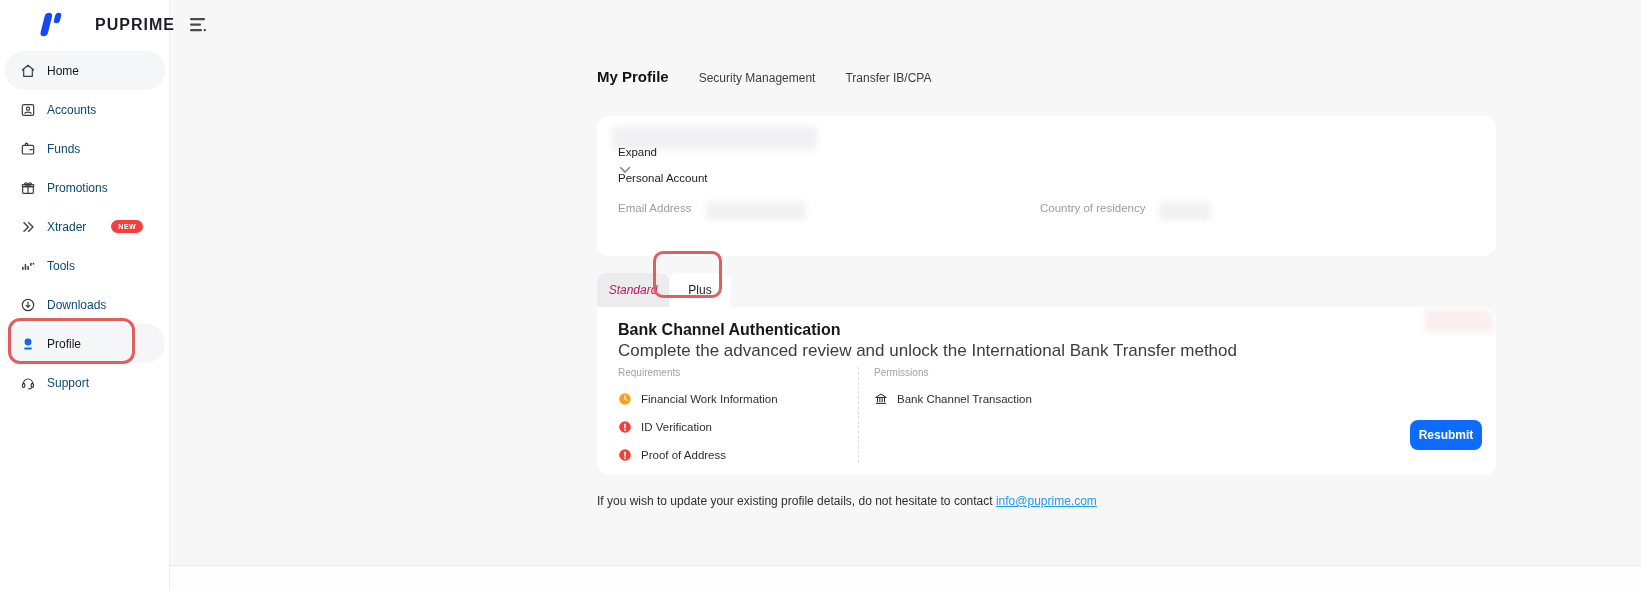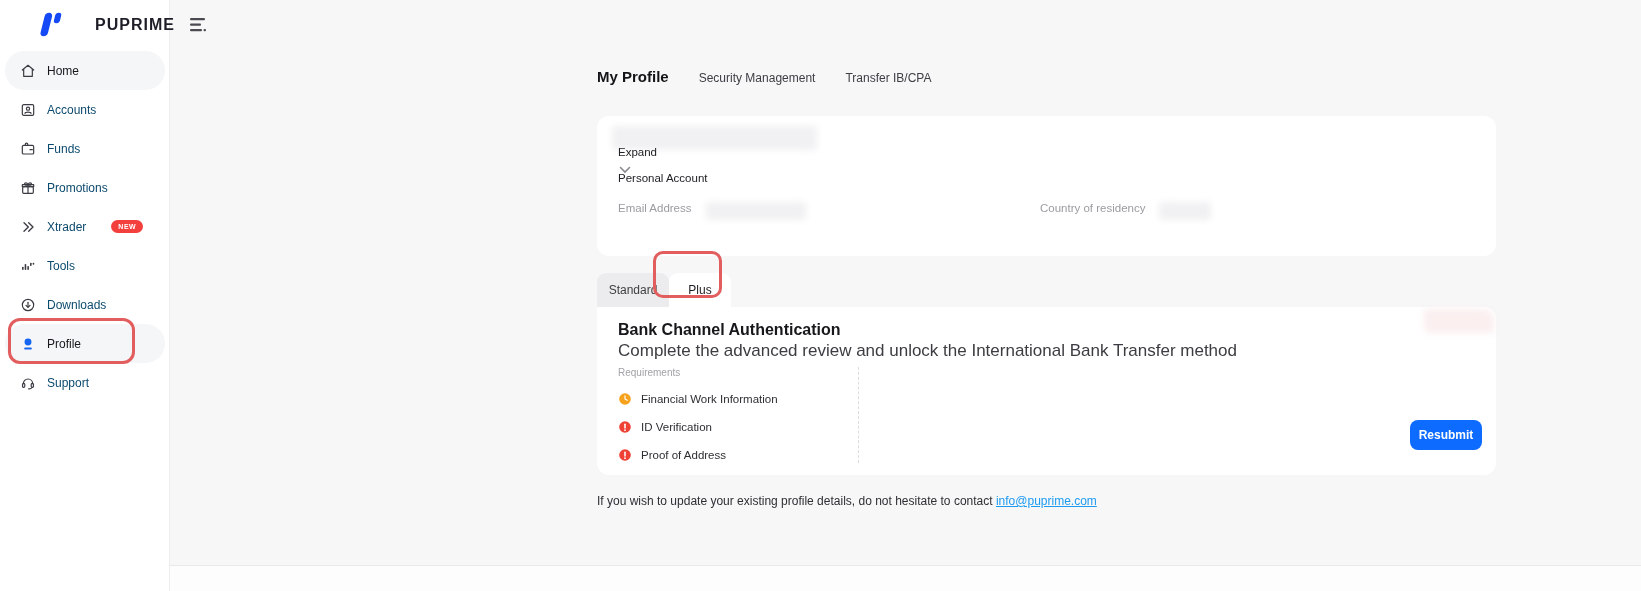--- a/index.html
+++ b/index.html
@@ -42,21 +42,21 @@
   .field-email { left: 21px; }
   .field-country { left: 443px; }
   .field-label { font-size: 11.5px; color: #9b9ba2; }
   .value-redact { display: inline-block; margin-left: 14px; height: 18px; }
   .email-redact { width: 100px; }
   .country-redact { width: 52px; }
 
   
   .ver-tabs { position: absolute; left: 597px; top: 273px; display: flex; }
   .ver-tab { height: 34px; display: flex; align-items: center; justify-content: center; font-size: 12px; border-radius: 9px 9px 0 0; cursor: pointer; }
-  .ver-tab-standard { width: 72px; background: #ececee; color: #404040; }
+  .ver-tab-standard { width: 72px; background: #ececee; color: #be185d; font-style: italic; }
   .ver-tab-plus { width: 62px; background: #ffffff; color: #1c1c22; text-align: center; }
   .annotation-plus { left: 653px; top: 251px; width: 69px; height: 47px; border-radius: 10px; }
 
   
   .ver-card { top: 307px; height: 168px; border-radius: 0 12px 12px 12px; }
   .status-redact { position: absolute; right: 2px; top: 2px; width: 70px; height: 24px; background: #fbeff0; filter: blur(3px); border-radius: 0 10px 0 6px; }
   .ver-title { position: absolute; left: 21px; top: 14px; font-size: 16px; font-weight: bold; color: #17171c; }
   .ver-subtitle { position: absolute; left: 21px; top: 34px; font-size: 17px; color: #3c3c42; }
   .col-label { font-size: 10px; color: #a2a2a8; }
   .req-col { position: absolute; left: 21px; top: 60px; width: 240px; height: 98px; }
@@ -269,20 +269,36 @@
               <rect x="10.7" y="5.8" width="2.6" height="9" rx="1.3" fill="#fff"></rect>
               <circle cx="12" cy="17.4" r="1.5" fill="#fff"></circle>
             </svg>
         </span>
         <span class="check-label">Proof of Address</span>
       </div>
     </div>
 
     <div class="col-divider"></div>
 
+    <div class="perm-col">
+      <div class="col-label">Permissions</div>
+      <div class="check-item">
+        <span class="st-icon">
+          <svg viewBox="0 0 24 24" fill="none" stroke="#26262c" stroke-width="1.7" stroke-linecap="round" stroke-linejoin="round">
+              <path d="M3.5 9 L12 3.5 L20.5 9 Z"></path>
+              <path d="M6 11 v6"></path>
+              <path d="M10 11 v6"></path>
+              <path d="M14 11 v6"></path>
+              <path d="M18 11 v6"></path>
+              <path d="M4 19.5 h16"></path>
+            </svg>
+        </span>
+        <span class="check-label">Bank Channel Transaction</span>
+      </div>
+    </div>
 
     <button class="resubmit-btn">Resubmit</button>
   </section>
 
   <p class="contact-line">
     <span>If you wish to update your existing profile details, do not hesitate to contact</span>
     <a>info@puprime.com</a>
   </p>
 
   <div class="footer-strip"></div>

